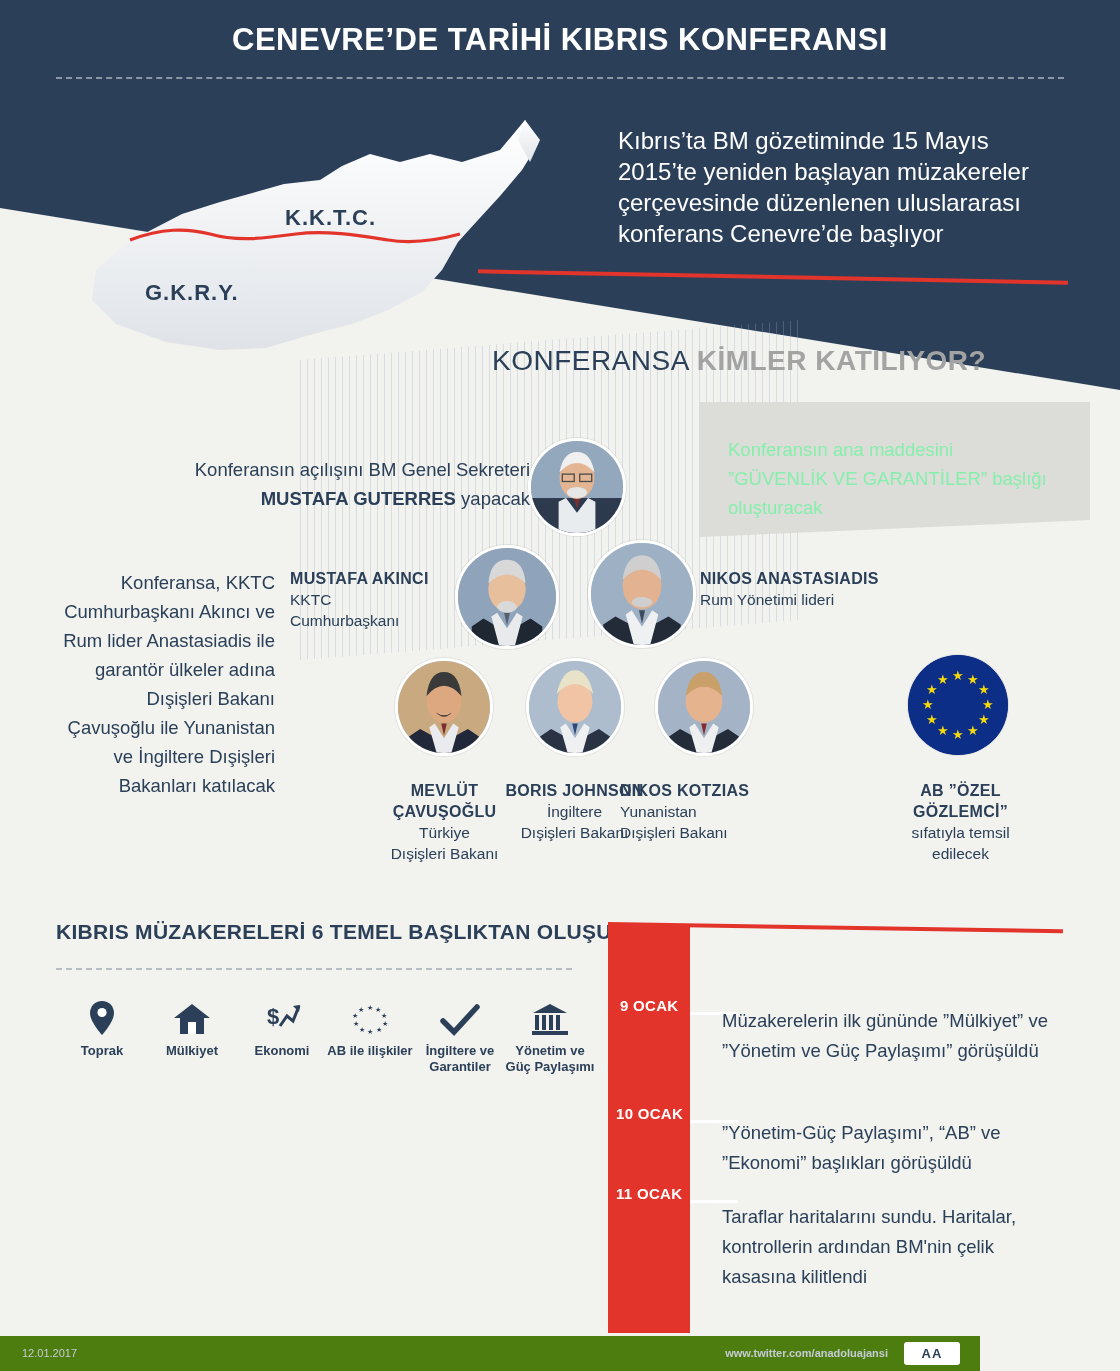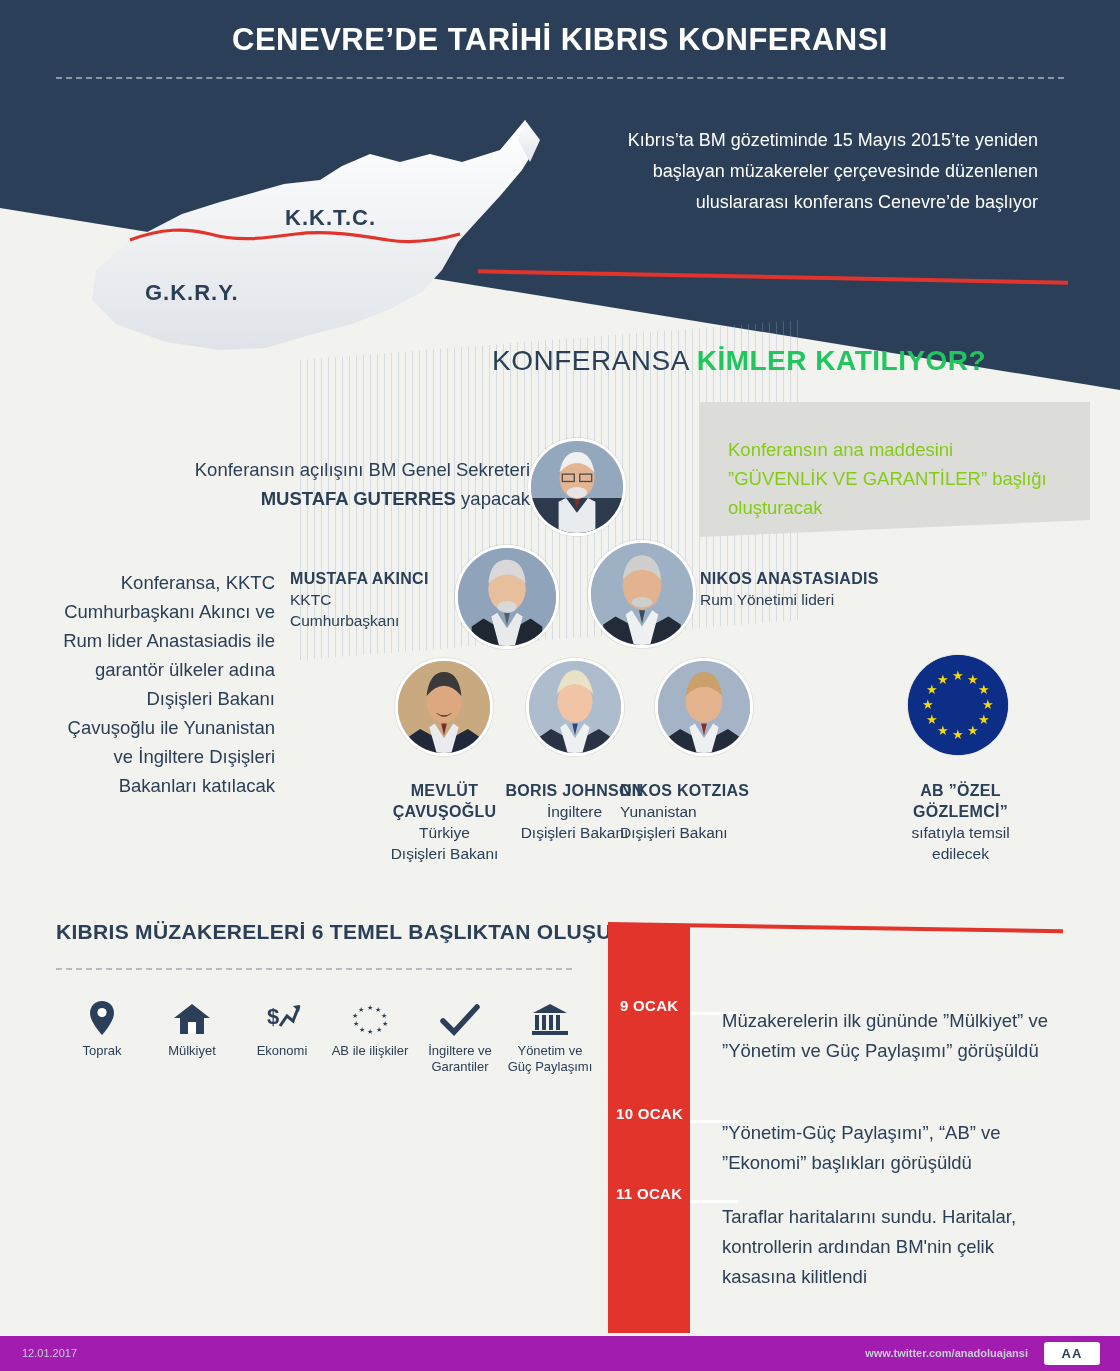--- a/index.html
+++ b/index.html
@@ -48,44 +48,44 @@
   .map-wrap { position: absolute; left: 70px; top: 20px; width: 500px; height: 330px; }
   .map-label {
     position: absolute; color: #2b4058; font-weight: bold; letter-spacing: 1px;
   }
   .label-kktc { left: 215px; top: 95px; font-size: 22px; }
   .label-gkry { left: 75px; top: 170px; font-size: 22px; }
 
   
   .intro-text {
     position: absolute; left: 618px; top: 35px; width: 420px;
-    color: #ffffff; font-size: 18px; line-height: 31px; text-align: right;
+    color: #ffffff; font-size: 24px; line-height: 31px;
   }
   .red-rule {
     position: absolute; left: 478px; top: 185px; width: 590px; height: 4px;
     background: #e3342c;
     transform: rotate(1.1deg);
   }
 
   
   .kk-head {
     position: absolute; left: 492px; top: 255px;
     font-size: 28px; color: #2b4058; letter-spacing: 0.5px;
   }
-  .kk-head b { color: #22c55e; font-weight: bold; }
+  .kk-head b { color: #a3a3a3; font-weight: bold; }
 
   
   .grey-box {
     position: absolute; left: 700px; top: 312px; width: 390px; height: 135px;
     background: #dcdcd8;
     clip-path: polygon(0 0, 390px 0, 390px 118px, 0 135px);
   }
   .grey-box-text {
     position: absolute; left: 728px; top: 345px; width: 330px;
-    color: #84cc16; font-size: 18.5px; line-height: 29px;
+    color: #86efac; font-size: 18.5px; line-height: 29px;
   }
 
   
   .gut-text {
     position: absolute; left: 190px; top: 365px; width: 340px;
     text-align: right; color: #2b4058; font-size: 18.5px; line-height: 29px;
   }
   .gut-text b { font-weight: bold; }
 
   
@@ -131,21 +131,21 @@
     color: #2b4058; font-size: 21px; font-weight: bold; letter-spacing: .3px;
   }
   .bottom-dashes {
     position: absolute; left: 56px; top: 968px; width: 516px; height: 0;
     border-top: 2px dashed #b7bcc2;
   }
 
   .topics { position: absolute; left: 56px; top: 996px; width: 530px; height: 80px; }
   .topic { position: absolute; width: 92px; text-align: center; }
   .topic-ico { height: 40px; display: flex; align-items: flex-end; justify-content: center; }
-  .topic-lbl { margin-top: 7px; color: #2b4058; font-size: 13px; font-weight: normal; line-height: 16px; }
+  .topic-lbl { margin-top: 7px; color: #2b4058; font-size: 13px; font-weight: bold; line-height: 16px; }
 
   .bullets { position: absolute; left: 56px; top: 1110px; width: 520px; }
   .bullet { position: relative; padding-left: 20px; margin-bottom: 20px; color: #2b4058; font-size: 16.5px; line-height: 25px; }
   .bullet::before { content: ""; position: absolute; left: 0; top: 7px; width: 9px; height: 9px; background: #e3342c; }
 
   
   .tl-bar {
     position: absolute; left: 608px; top: 925px; width: 82px; height: 408px;
     background: #e3342c;
   }
@@ -167,22 +167,22 @@
   .d2 { left: 616px; top: 1105px; }
   .t2 { left: 722px; top: 1118px; width: 340px; }
   .k2 { left: 690px; top: 1120px; }
 
   .d3 { left: 616px; top: 1185px; }
   .t3 { left: 722px; top: 1202px; width: 340px; }
   .k3 { left: 690px; top: 1200px; }
 
   
   .footer {
-    position: absolute; left: 0; top: 1336px; width: 1120px; height: 35px;
-    background: #a21caf;
+    position: absolute; left: 0; top: 1336px; width: 980px; height: 35px;
+    background: #4d7c0f;
   }
   .footer-date { position: absolute; left: 22px; top: 11px; color: #c6ccd4; font-size: 11px; }
   .footer-url { position: absolute; right: 92px; top: 11px; color: #c6ccd4; font-size: 11px; font-weight: bold; }
   .footer-logo {
     position: absolute; right: 20px; top: 6px; width: 56px; height: 23px;
     background: #ffffff; border-radius: 3px;
     color: #2b4058; font-size: 13px; font-weight: bold;
     display: flex; align-items: center; justify-content: center; letter-spacing: 1px;
   }
 </style>

